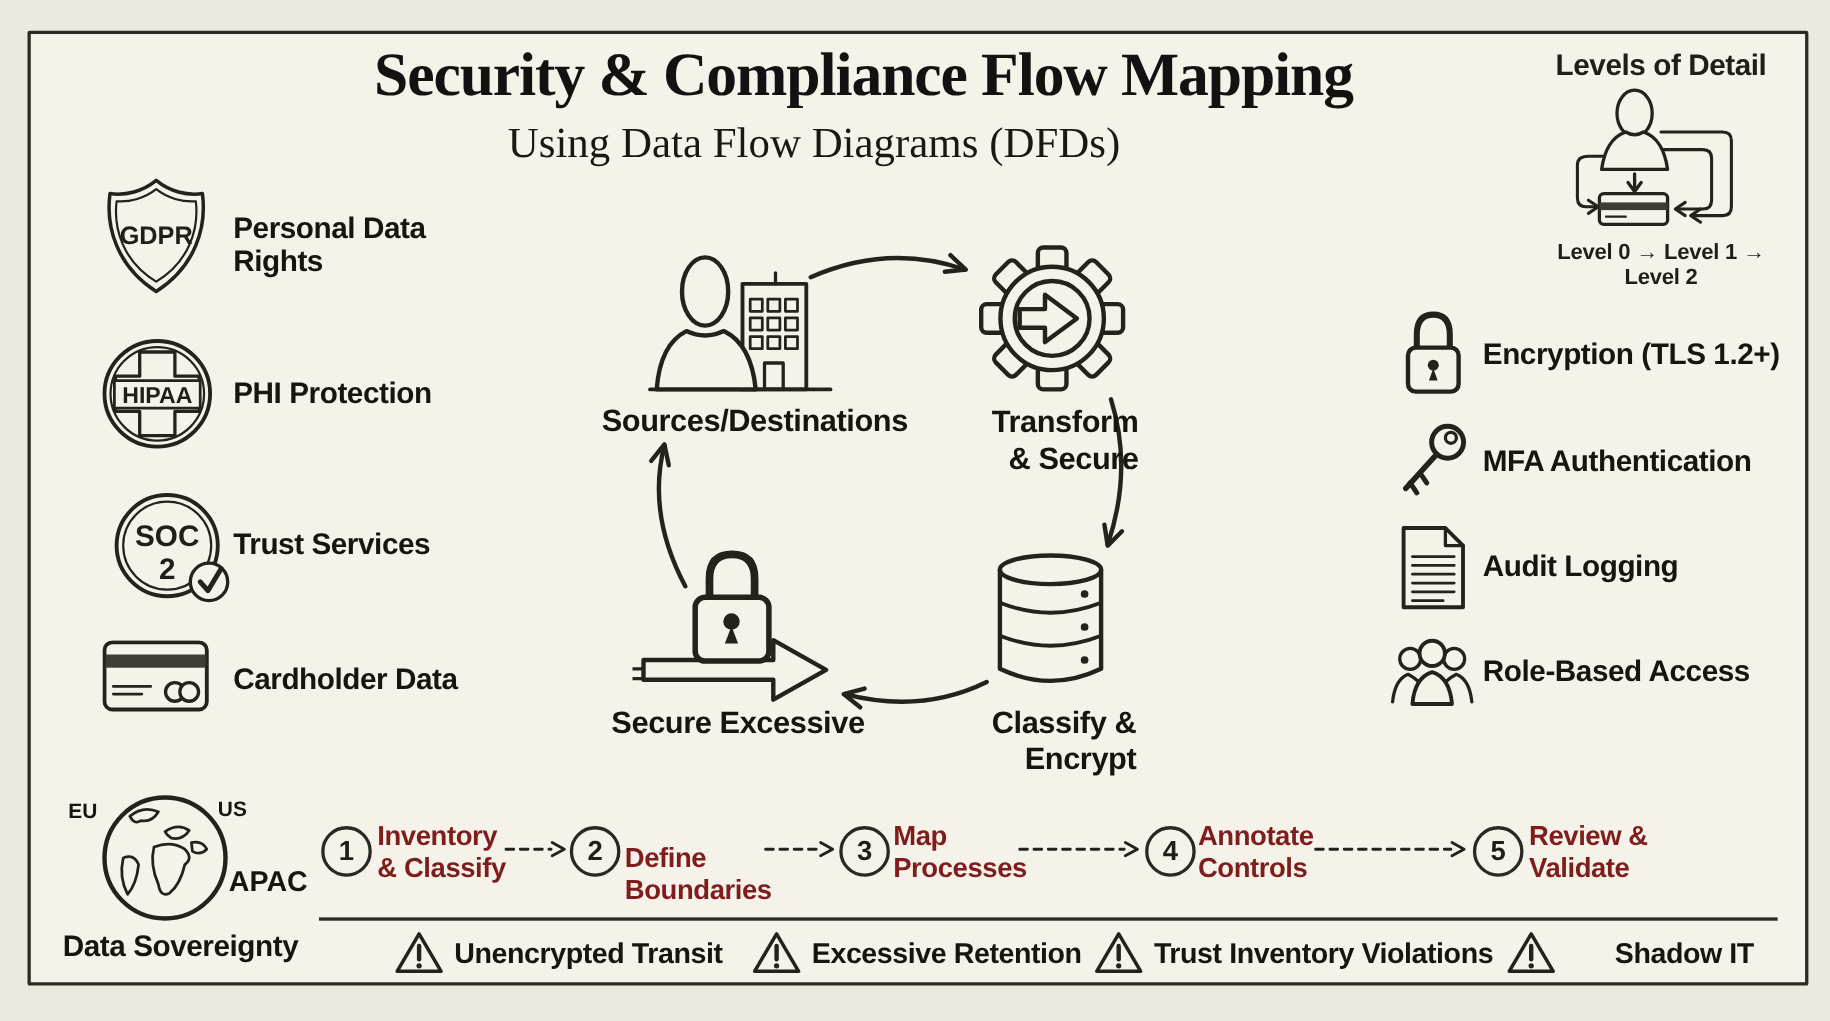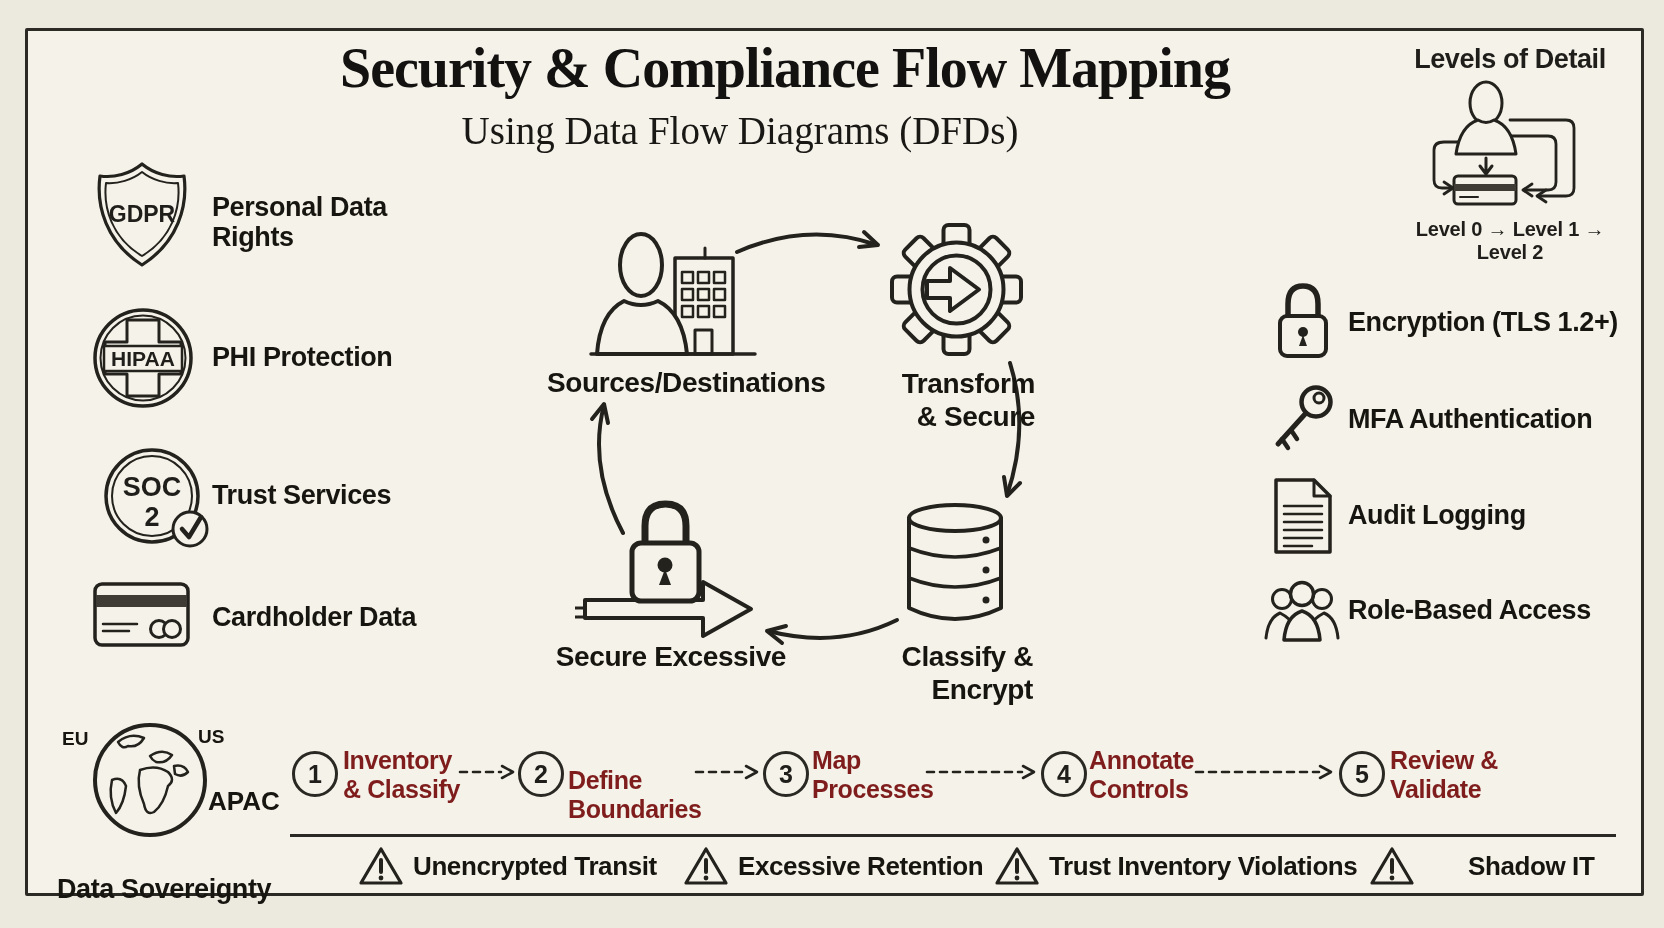--- a/index.html
+++ b/index.html
@@ -201,21 +201,21 @@
     <circle class="ink" stroke-width="4" cx="60" cy="60" r="55"></circle>
     <path class="ink" stroke-width="2.5" d="M 28 22 Q 40 12 54 18 Q 48 28 38 26 Q 32 30 28 22 Z"></path>
     <path class="ink" stroke-width="2.5" d="M 60 36 Q 72 28 82 35 Q 76 44 66 42 Q 62 40 60 36 Z"></path>
     <path class="ink" stroke-width="2.5" d="M 50 50 Q 66 44 78 52 Q 86 60 78 66 Q 74 84 64 92 Q 56 96 54 84 Q 46 66 50 50 Z"></path>
     <path class="ink" stroke-width="2.5" d="M 22 60 Q 32 56 36 66 Q 34 84 26 93 Q 18 78 22 60 Z"></path>
     <path class="ink" stroke-width="2.5" d="M 84 46 Q 94 44 98 52 Q 92 58 85 54 Z"></path>
   </svg>
   <div class="region" style="left:62px;top:728px;">EU</div>
   <div class="region" style="left:198px;top:726px;">US</div>
   <div class="region" style="left:208px;top:786px;font-size:26px;">APAC</div>
-  <div class="abs lbl" style="left:57px;top:845px;margin-top:29px;">Data Sovereignty</div>
+  <div class="abs lbl" style="left:57px;top:845px;">Data Sovereignty</div>
 
   <div class="step" style="left:292px;top:751px;">
       <span>1</span>
     </div>
   <div class="step-lbl" style="left:343px;top:746px;">Inventory
 &amp; Classify</div>
   <svg class="abs" style="left:458px;top:762px;" width="58" height="20" viewBox="0 0 58 20">
     <path class="ink" stroke-width="2.6" stroke-dasharray="7 6" d="M 2 10 H 43"></path>
     <path class="ink" stroke-width="2.6" d="M 44 4 L 55 10 L 44 16"></path>
   </svg>

